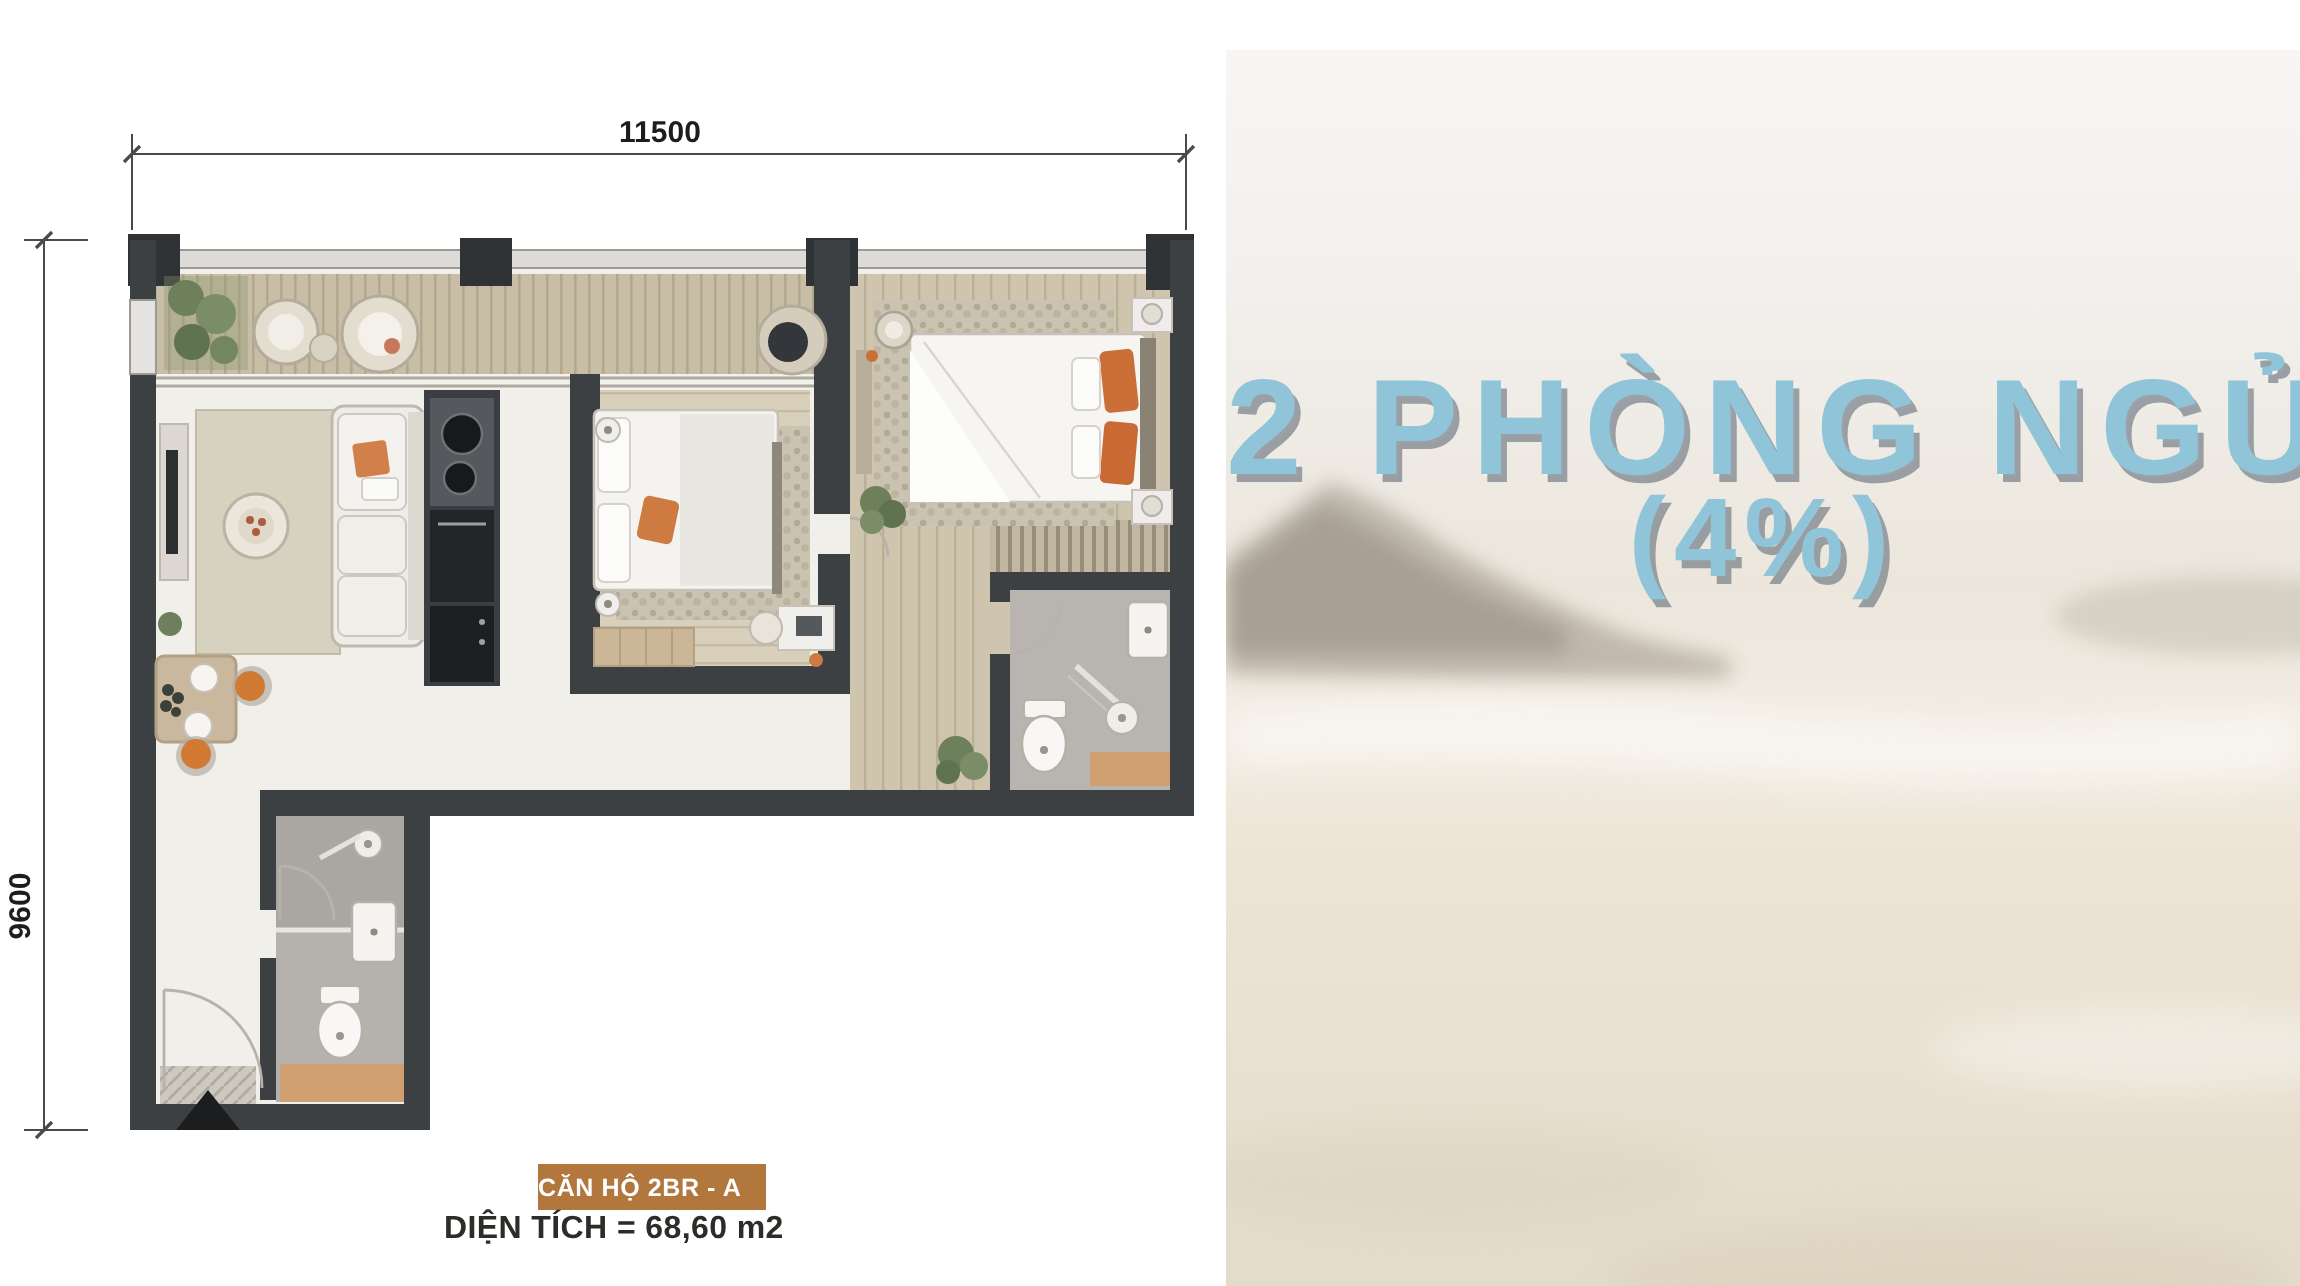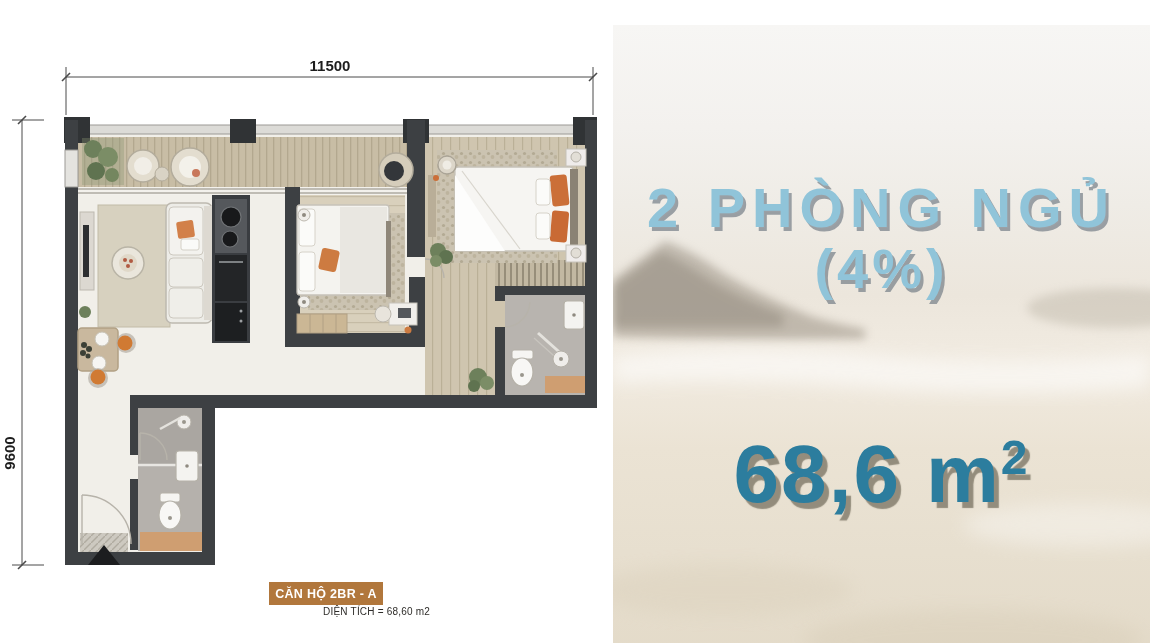--- a/index.html
+++ b/index.html
@@ -5,32 +5,32 @@
   * { margin:0; padding:0; box-sizing:border-box; }
   html,body { width:1150px; height:643px; overflow:hidden; font-family:"Liberation Sans", sans-serif; }
   .page { position:relative; width:1150px; height:643px; background:#ffffff;margin-top:25px; }
 
   
   .plan-panel { position:absolute; left:0; top:0; width:613px; height:643px; background:#ffffff; }
   .plan-svg { position:absolute; left:0; top:0; }
 
   .unit-label-box { position:absolute; left:269px; top:557px; width:114px; height:23px;
       background:#b1773c; color:#ffffff; font-weight:bold; font-size:12.5px;
-      display:flex; align-items:center; justify-content:center; letter-spacing:.3px; }
-  .area-label { position:absolute; left:222px; top:581px; width:208px; text-align:right;
-      font-weight:normal; font-size:10px; color:#2e2c29; letter-spacing:.2px; }
+      display:flex; align-items:center; letter-spacing:.3px; }
+  .area-label { position:absolute; left:222px; top:581px; width:208px; text-align:left;
+      font-weight:bold; font-size:16px; color:#2e2c29; letter-spacing:.2px; }
   .footnote { position:absolute; left:566px; top:622px; font-style:italic; font-size:9px;
       color:#9b9891; white-space:nowrap; z-index:1; }
 
   
   .beach-panel { position:absolute; left:613px; top:0; width:537px; height:643px; z-index:2; overflow:hidden;
       background:linear-gradient(180deg,#f7f6f4 0%,#f3f1ee 16%,#efece6 28%,#ece6dc 42%,#f1ebe1 52%,#ebe3d4 66%,#e7dfcf 82%,#e3dac8 100%); }
   .beach-bg { position:absolute; left:0; top:0; }
-  .promo-title { position:absolute; left:0; top:150px; width:537px; text-align:center;
-      font-size:56px; font-weight:bold; letter-spacing:7px; color:#90c4d9;
+  .promo-title { position:absolute; left:0; top:150px; width:537px; 
+      font-size:68px; font-weight:bold; letter-spacing:7px; color:#90c4d9;
       text-shadow:3px 4px 0 rgba(100,112,122,.62), 1px 1px 0 rgba(255,255,255,.35); white-space:nowrap; }
   .promo-subtitle { position:absolute; left:0; top:211px; width:537px; text-align:center;
       font-size:56px; font-weight:bold; letter-spacing:4px; color:#90c4d9;
       text-shadow:3px 4px 0 rgba(100,112,122,.62); }
   .promo-area { position:absolute; left:0; top:402px; width:537px; text-align:center;
       font-size:82px; font-weight:bold; letter-spacing:2px; color:#2c7d9e;
       text-shadow:5px 6px 1px rgba(125,119,103,.8); white-space:nowrap; }
   .promo-area sup { font-size:48px; vertical-align:28px; }
 </style>
 </head>
@@ -303,17 +303,14 @@
       <path d="M0,312 L0,255 Q25,236 52,216 Q80,226 110,248 Q150,272 200,292 Q228,300 252,304 L252,314 Q120,316 0,312 Z" fill="#93897b" opacity="0.5" filter="url(#b1)"></path>
       <path d="M0,302 L0,262 Q22,246 48,227 Q70,237 96,255 Q130,275 170,289 L170,302 Z" fill="#7d7467" opacity="0.35" filter="url(#b1)"></path>
       <ellipse cx="502" cy="283" rx="88" ry="20" fill="#afa798" opacity="0.35" filter="url(#b1)"></ellipse>
       <path d="M0,332 Q130,318 260,331 Q400,344 537,330 L537,362 Q390,374 250,362 Q120,352 0,358 Z" fill="#ffffff" opacity="0.55" filter="url(#b2)"></path>
       <ellipse cx="110" cy="565" rx="130" ry="26" fill="#d6cab4" opacity="0.3" filter="url(#b2)"></ellipse>
       <ellipse cx="360" cy="615" rx="170" ry="30" fill="#d2c6ae" opacity="0.3" filter="url(#b2)"></ellipse>
       <ellipse cx="470" cy="500" rx="120" ry="22" fill="#ffffff" opacity="0.35" filter="url(#b2)"></ellipse>
     </svg>
     <div class="promo-title">2 PHÒNG NGỦ</div>
     <div class="promo-subtitle">(4%)</div>
-    <div class="promo-area">
-      <span>68,6 m</span><sup>2</sup>
-    </div>
   </section>
 </div>
 
 </body></html>

